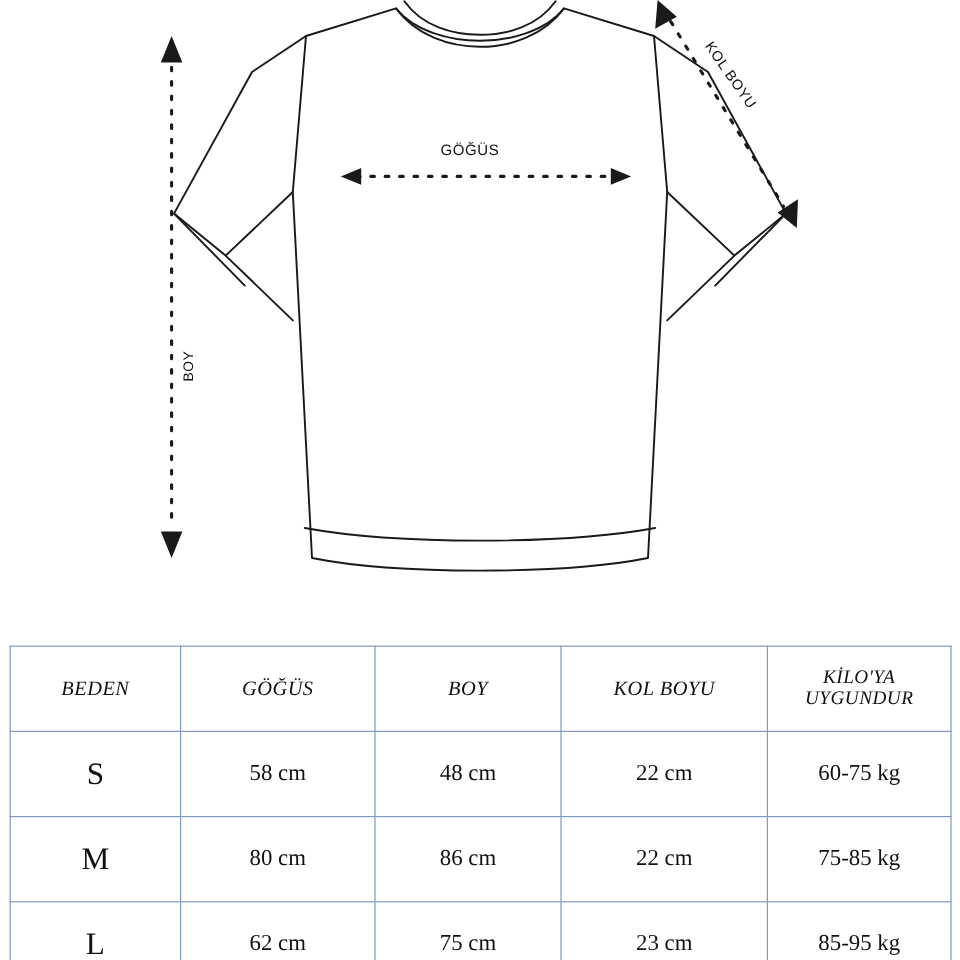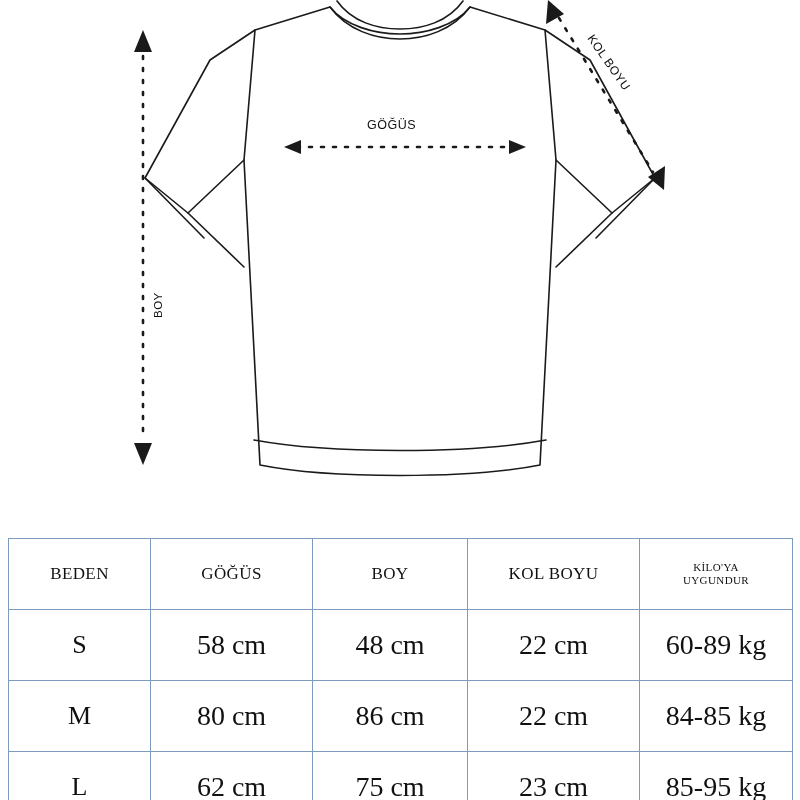--- a/index.html
+++ b/index.html
@@ -71,28 +71,29 @@
     text-align: center;
     vertical-align: middle;
     font-family: "Liberation Serif", serif;
     font-weight: normal;
     padding: 0;
   }
   #size-table thead th {
     height: 70px;
     font-size: 17px;
     letter-spacing: 0.4px;
+    font-style: italic;
   }
   #size-table thead th.small {
-    font-size: 11px;
+    font-size: 16px;
     line-height: 1.15;
   }
   #size-table tbody td {
     height: 70px;
-    font-size: 28px;
+    font-size: 19px;
   }
   #size-table tbody td.size-cell {
     font-size: 26px;
   }
   .col-0 { width: 142px; }
   .col-1 { width: 162px; }
   .col-2 { width: 155px; }
   .col-3 { width: 172px; }
   .col-4 { width: 153px; }
 </style>
@@ -179,28 +180,28 @@
           <span>UYGUNDUR</span>
         </th>
       </tr>
     </thead>
     <tbody>
       <tr>
         <td class="size-cell">S</td>
         <td>58 cm</td>
         <td>48 cm</td>
         <td>22  cm</td>
-        <td>60-89 kg</td>
+        <td>60-75 kg</td>
       </tr>
       <tr>
         <td class="size-cell">M</td>
         <td>80 cm</td>
         <td>86 cm</td>
         <td>22 cm</td>
-        <td>84-85 kg</td>
+        <td>75-85 kg</td>
       </tr>
       <tr>
         <td class="size-cell">L</td>
         <td>62 cm</td>
         <td>75 cm</td>
         <td>23 cm</td>
         <td>85-95 kg</td>
       </tr>
     </tbody>
   </table>

